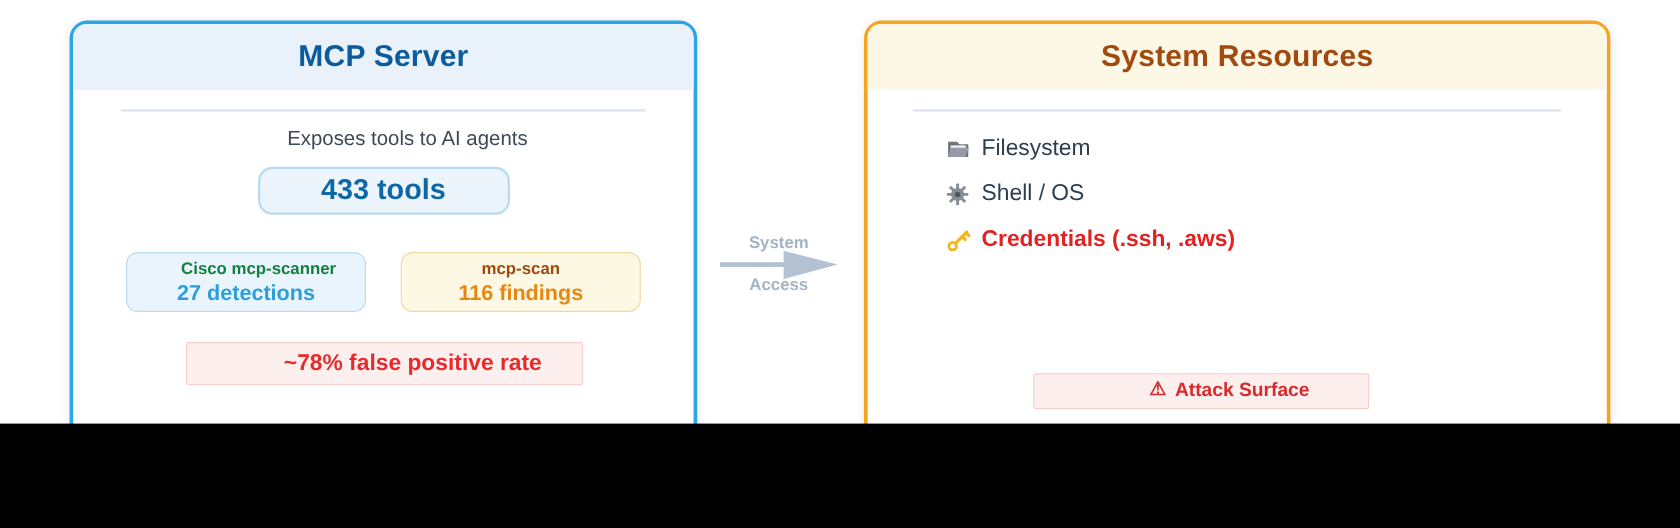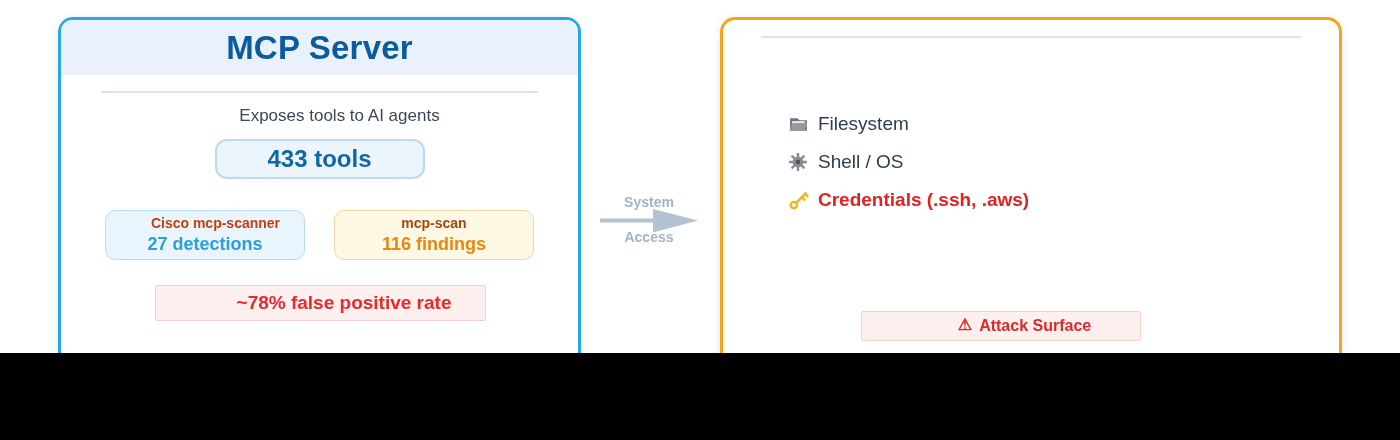--- a/index.html
+++ b/index.html
@@ -19,21 +19,21 @@
     z-index:1;
   }
   .card-mcp { left:58px; width:523px; border-color:#2aa5e8; }
   .card-res { left:720px; width:622px; border-color:#f5a41c; }
   .card-header {
     height:55px; border-radius:11px 11px 0 0;
     display:flex; align-items:center; justify-content:center;
   }
   .card-mcp .card-header { background:#e9f2fb; }
   .card-res .card-header { background:#fdf8e6; }
-  .card-title { font-size:33px; font-weight:700; letter-spacing:0.2px; }
+  .card-title { font-size:25px; font-weight:700; letter-spacing:0.2px; }
   .card-mcp .card-title { color:#0b5b9d; }
   .card-res .card-title { color:#a14a10; }
   .separator { height:2px; background:#dde4ee; border:none; }
   .card-mcp .separator { margin:16px 40px 0 40px; }
   .card-res .separator { margin:16px 38px 0 38px; }
 
   .mcp-subtitle {
     margin-top:13px; text-align:center;
     font-size:17px; color:#3d4856;padding-left:40px;
   }
@@ -45,21 +45,21 @@
   }
   .scan-badge {
     position:absolute; width:200px; height:50px; box-sizing:border-box;
     border-radius:10px; border:1.5px solid;
     display:flex; flex-direction:column; align-items:center; justify-content:center;
     line-height:1.25;
   }
   .scan-badge.blue { left:44px; top:190px; background:#e9f4fd; border-color:#b8dcf2; }
   .scan-badge.amber { left:273px; top:190px; background:#fdf8e4; border-color:#eeda9e; }
   .scan-name { font-size:14px; font-weight:700; }
-  .scan-badge.blue .scan-name { color:#c2410c;margin-left:21px; }
+  .scan-badge.blue .scan-name { color:#15803d;margin-left:21px; }
   .scan-badge.amber .scan-name { color:#9c4a10; }
   .scan-result { font-size:18px; font-weight:700; }
   .scan-badge.blue .scan-result { color:#2b9fdb; }
   .scan-badge.amber .scan-result { color:#e8870f; }
 
   .pill-red {
     position:absolute; box-sizing:border-box;
     background:#fdefee; border:1.5px solid #f6d0cd; border-radius:2px;
     display:flex; align-items:center; justify-content:center;
     font-weight:700; color:#e52b2b;padding-left:47px;
@@ -106,20 +106,23 @@
 </div>
 
 <div class="connector-label top">System</div>
 <svg class="connector" viewBox="0 0 112 56" width="112" height="56">
   <rect x="5" y="28.5" width="55" height="4" fill="#b3c2d2"></rect>
   <polygon points="58,19 58,42.5 103,30.5" fill="#b3c2d2"></polygon>
 </svg>
 <div class="connector-label bottom">Access</div>
 
 <div class="card card-res">
+  <div class="card-header">
+    <div class="card-title">System Resources</div>
+  </div>
   <div class="separator"></div>
 
   <div class="res-list">
     <div class="res-item">
       <span class="res-icon">
         <svg viewBox="0 0 20 20" width="21" height="21">
           <path d="M2 4 L9 4 L11 6 L18 6 L18 16 L2 16 Z" fill="#6e757e"></path>
           <rect x="4" y="6.8" width="12" height="8" fill="#eceff1"></rect>
           <path d="M1.5 16 L4.6 8.6 L18.6 8.6 L15.5 16 Z" fill="#949ba5"></path>
         </svg>

